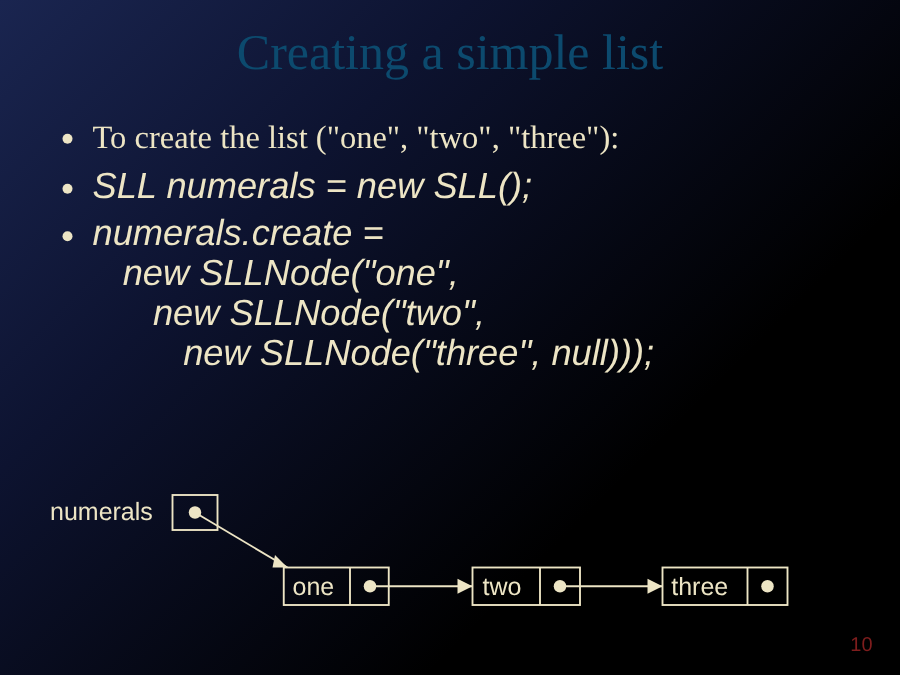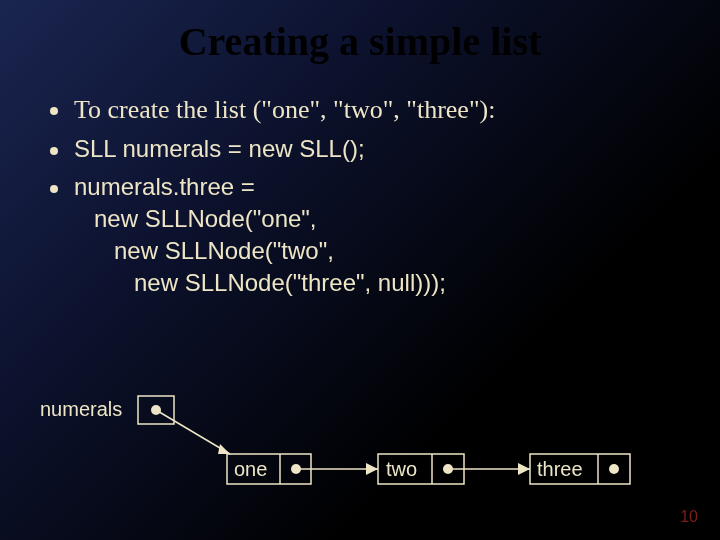--- a/index.html
+++ b/index.html
@@ -4,22 +4,22 @@
 <style>
 html,body{margin:0;padding:0;width:720px;height:540px;overflow:hidden}
 body{
   background:linear-gradient(135deg,#1a2550 0%,#0d1330 30%,#000000 70%);
   font-family:"Times New Roman",Times,serif;
   color:#ede5c5;
 }
 .title{
   text-align:center;
   font-size:40px;
-  font-weight:700;
-  color:#000000;
+  font-weight:400;
+  color:#0c4a6e;
   margin-top:18px;
   margin-bottom:28px;
 }
 .bullets{
   margin-left:50px;
   margin-right:20px;
 }
 .bullet{
   display:flex;
   align-items:flex-start;
@@ -31,22 +31,23 @@
   margin-top:14px;
   margin-right:16px;
   flex-shrink:0;
 }
 .btxt{
   font-size:26px;
   line-height:34px;
 }
 .code{
   font-family:Verdana,Geneva,sans-serif;
-  font-size:24px;
+  font-size:29px;
   line-height:32px;
+  font-style:italic;
 }
 .pagenum{
   position:absolute;
   bottom:14px;
   right:22px;
   color:#7f1d1d;
   font-family:Arial,sans-serif;
   font-size:16px;
 }
 svg.diagram{
@@ -86,21 +87,21 @@
     <div class="dot"></div>
     <div class="btxt">To create the list ("one", "two", "three"):</div>
   </div>
   <div class="bullet">
     <div class="dot"></div>
     <div class="btxt code">SLL numerals = new SLL();</div>
   </div>
   <div class="bullet">
     <div class="dot"></div>
     <div class="btxt code">
-      <div>numerals.three =</div>
+      <div>numerals.create =</div>
       <div style="white-space:pre">   new SLLNode("one",</div>
       <div style="white-space:pre">      new SLLNode("two",</div>
       <div style="white-space:pre">         new SLLNode("three", null)));</div>
     </div>
   </div>
 </div>
 
 <svg class="diagram" width="660" height="130">
 
   <text x="0" y="26" class="nodetxt">numerals</text>

